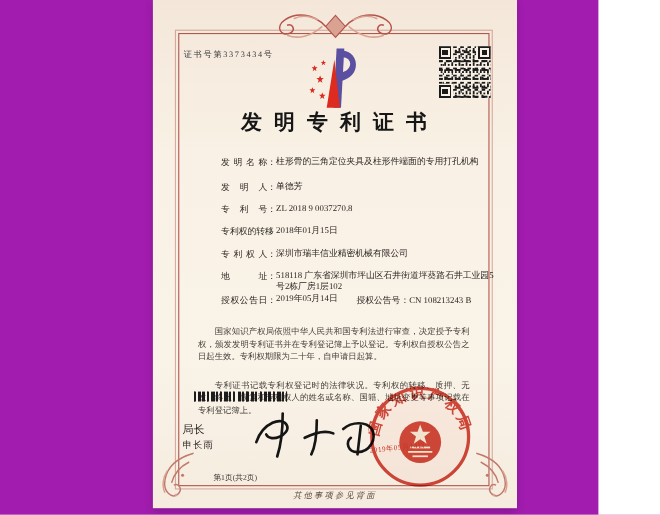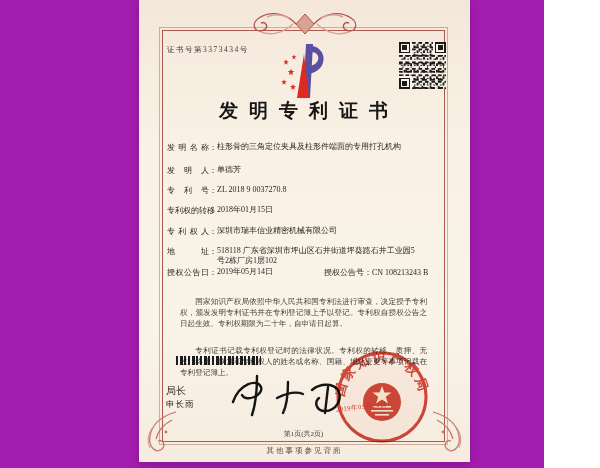--- a/index.html
+++ b/index.html
@@ -13,38 +13,38 @@
   .ornament{position:absolute;top:9px;left:50%;transform:translateX(-50%);}
   .flourish{position:absolute;top:410px;}
   .flourish.bl{left:3px;}
   .flourish.br{left:292px;transform:scaleX(-1);}
   .certno{position:absolute;left:28px;top:45px;font-size:7.5px;letter-spacing:1.5px;color:#3a3a3a;}
   .logo{position:absolute;left:138px;top:40px;}
   .qr{position:absolute;left:260px;top:42px;}
   .title{position:absolute;left:23px;right:25px;top:98px;text-align:center;
          font-size:19px;font-weight:700;color:#161616;letter-spacing:11px;padding-left:11px;}
   .row{position:absolute;left:28px;font-size:8px;color:#2a2623;white-space:nowrap;}
-  .flabel{display:inline-block;width:42px;text-align:justify;text-align-last:justify;vertical-align:top;}
+  .flabel{display:inline-block;width:42px;text-align:justify;text-align-last:justify;vertical-align:top;margin-left:34px;}
   .colon{vertical-align:top;}
   .fvalue{display:inline-block;max-width:200px;white-space:normal;vertical-align:top;line-height:10px;}
   .grant2{position:absolute;left:157px;top:0;}
   .paras{position:absolute;left:25px;right:27px;top:280px;font-size:7.6px;line-height:11px;
          color:#44403b;text-align:justify;}
   .paras p{margin:16px;text-indent:2em;}
   .barcode{position:absolute;left:37px;top:356px;width:85px;height:9px;
            background:repeating-linear-gradient(90deg,#1c1c1c 0 2px,transparent 2px 4px),
                       repeating-linear-gradient(90deg,#1c1c1c 0 1px,transparent 1px 6px);}
   .director-title{position:absolute;left:27px;top:384px;font-size:10px;color:#2a2623;}
   .director-name{position:absolute;left:27px;top:399px;font-size:8.5px;color:#2a2623;letter-spacing:1px;}
   .sig{position:absolute;left:78px;top:368px;}
   .seal{position:absolute;left:196px;top:350px;mix-blend-mode:multiply;opacity:.92;}
   .sealdate{position:absolute;left:197px;top:403px;font-size:6.5px;color:#c53527;
             transform:rotate(-6deg);letter-spacing:.5px;white-space:nowrap;}
-  .pageind{position:absolute;left:23px;right:25px;top:429px;text-align:center;font-size:7px;color:#3a3632;}
-  .footnote{position:absolute;left:0;right:0;top:446px;text-align:center;font-size:7.5px;color:#5f4b40;letter-spacing:2px;}
+  .pageind{position:absolute;left:23px;right:25px;top:429px;text-align:left;font-size:7px;color:#3a3632;padding-left:32px;}
+  .footnote{position:absolute;left:0;right:0;top:446px;text-align:center;font-size:7.5px;color:#5f4b40;letter-spacing:2px;font-style:italic;}
 </style>
 </head>
 <body>
 
 <div class="stage">
   <div class="paper">
 
     <div class="frame"></div>
 
     <svg class="ornament" width="124" height="30" viewBox="0 0 124 30">

